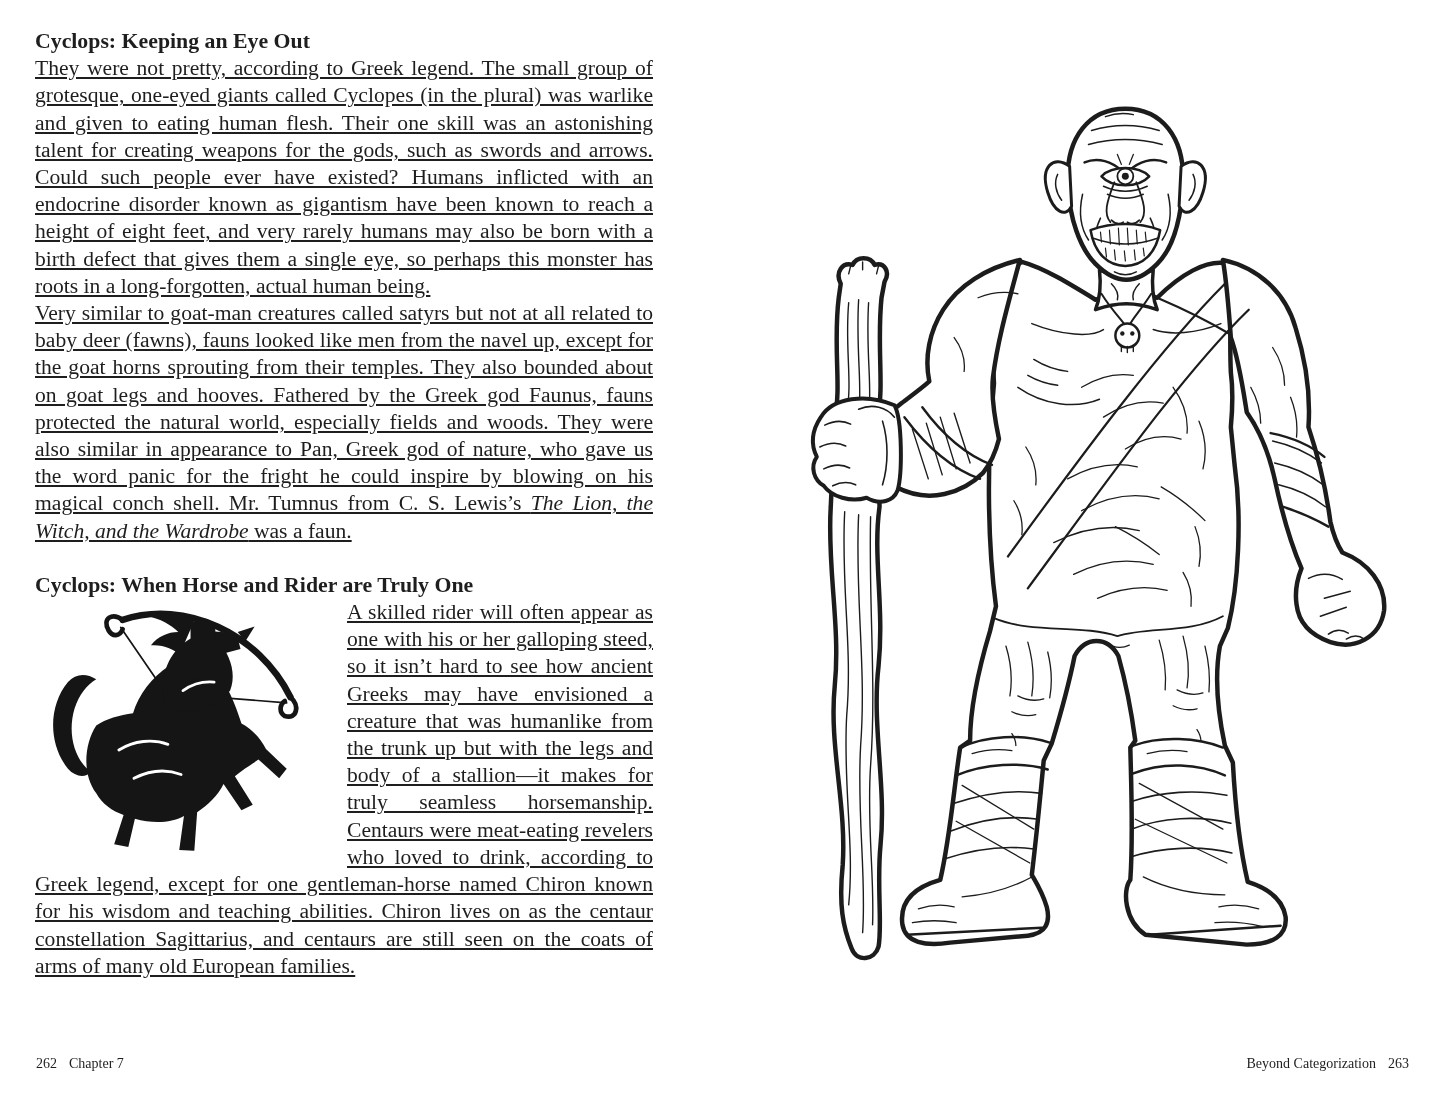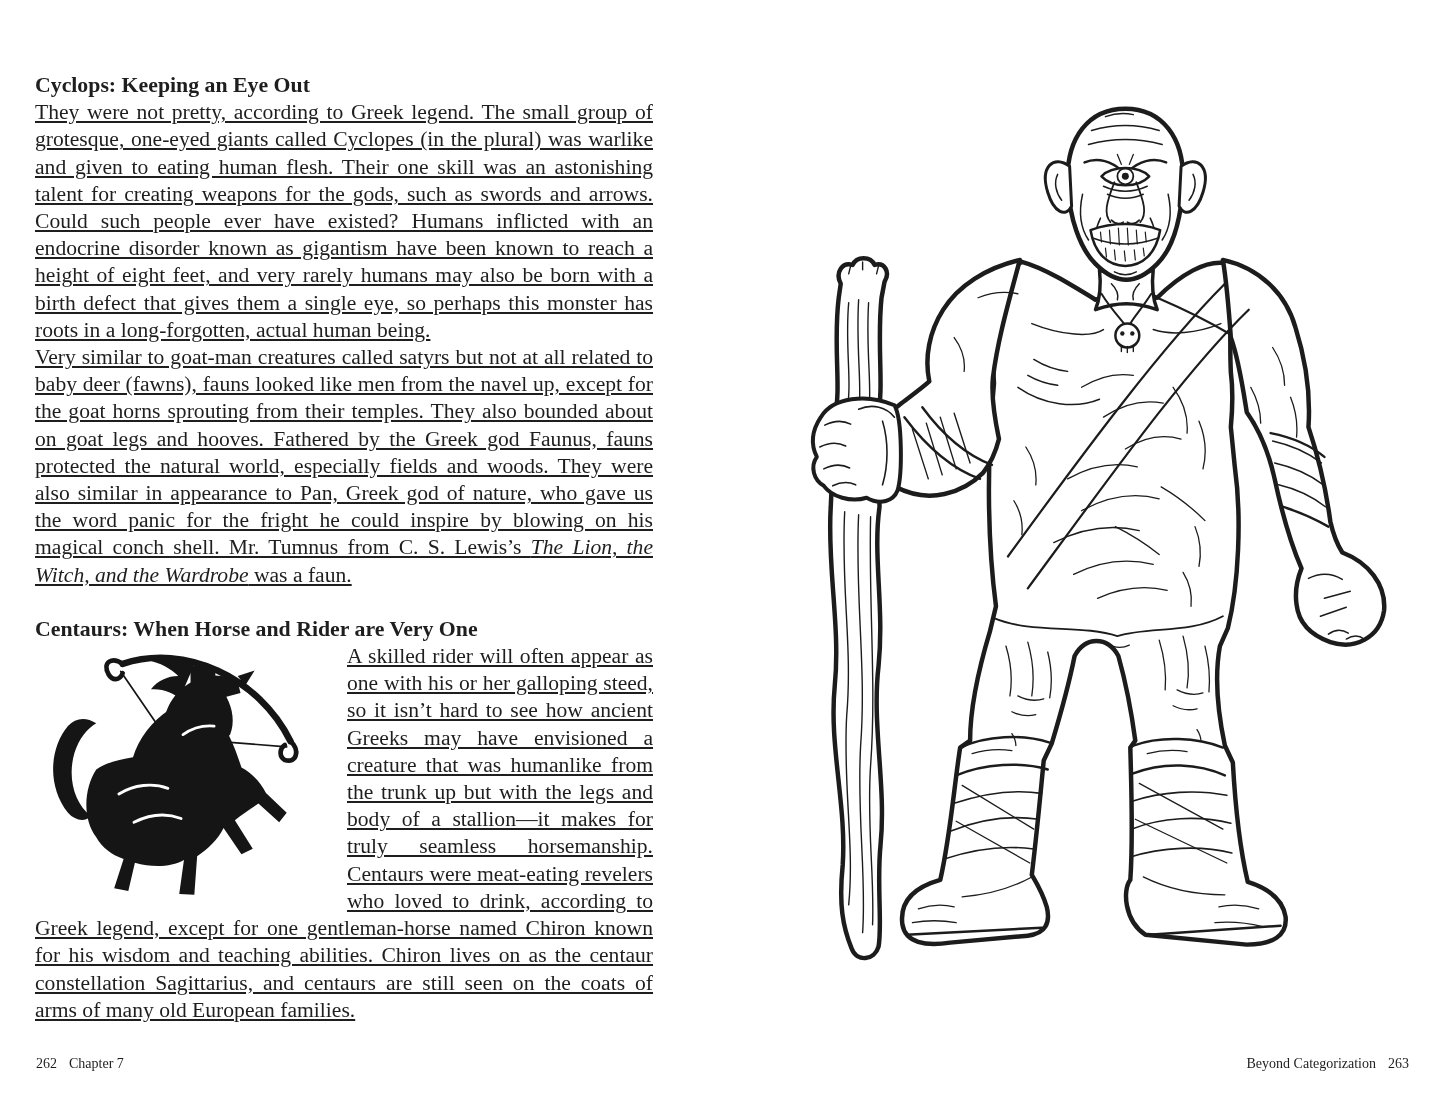--- a/index.html
+++ b/index.html
@@ -8,21 +8,21 @@
     background:#ffffff;
     font-family:"Liberation Serif","DejaVu Serif",serif;
     color:#1e1e1e;
     overflow:hidden;
     position:relative;
   }
   .spread{position:absolute;inset:0;}
   
   .text-col{
     position:absolute;left:35px;top:28px;width:618px;
-    font-size:21.6px;line-height:27.2px;margin-top:44px;
+    font-size:21.6px;line-height:27.2px;
   }
   .sec-heading{
     font-weight:700;margin:0;
     font-size:21.8px;line-height:27.2px;
   }
   .sec-heading.gap{margin-top:27px;}
   .text-col p{margin:0;text-align:justify;text-decoration:underline;}
   .italic{font-style:italic;}
   
   .centaur-wrap{
@@ -51,21 +51,21 @@
 
   <div class="text-col">
 
     <h3 class="sec-heading">Cyclops: Keeping an Eye Out</h3>
     <p>They were not pretty, according to Greek legend. The small group of grotesque, one-eyed giants called Cyclopes (in the plural) was warlike and given to eating human flesh. Their one skill was an astonishing talent for creating weapons for the gods, such as swords and arrows. Could such people ever have existed? Humans inflicted with an endocrine disorder known as gigantism have been known to reach a height of eight feet, and very rarely humans may also be born with a birth defect that gives them a single eye, so perhaps this monster has roots in a long-forgotten, actual human being.</p>
 
     <p>
       <span>Very similar to goat-man creatures called satyrs but not at all related to baby deer (fawns), fauns looked like men from the navel up, except for the goat horns sprouting from their temples. They also bounded about on goat legs and hooves. Fathered by the Greek god Faunus, fauns protected the natural world, especially fields and woods. They were also similar in appearance to Pan, Greek god of nature, who gave us the word panic for the fright he could inspire by blowing on his magical conch shell. Mr. Tumnus from C. S. Lewis’s </span><span class="italic">The Lion, the Witch, and the Wardrobe</span><span> was a faun.</span>
     </p>
 
-    <h3 class="sec-heading gap">Centaurs: When Horse and Rider are Very One</h3>
+    <h3 class="sec-heading gap">Cyclops: When Horse and Rider are Truly One</h3>
     <p>
       <span class="centaur-wrap">
 
         <svg viewBox="0 0 300 280" xmlns="http://www.w3.org/2000/svg">
           <g fill="none" stroke="#151515" stroke-linecap="round" stroke-linejoin="round">
 
             <path d="M 86,20 C 152,-2 230,34 264,102" stroke-width="7"></path>
             <path d="M 86,20 C 75,12 64,18 71,31 C 75,38 83,38 86,30" stroke-width="5"></path>
             <path d="M 264,102 C 274,111 271,126 258,122 C 252,119 252,110 258,106" stroke-width="5"></path>
 

